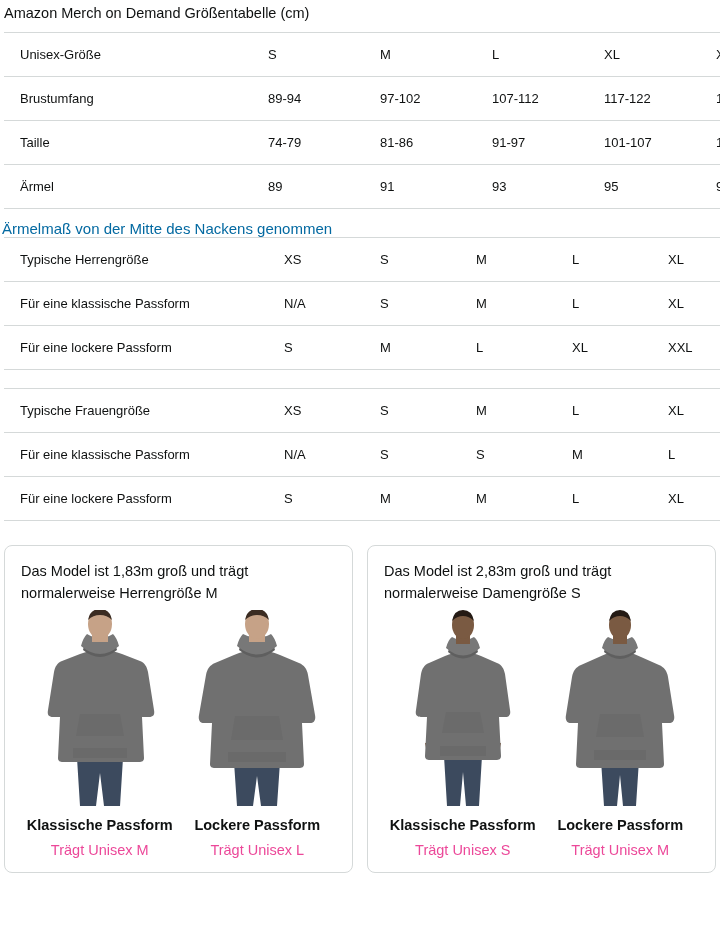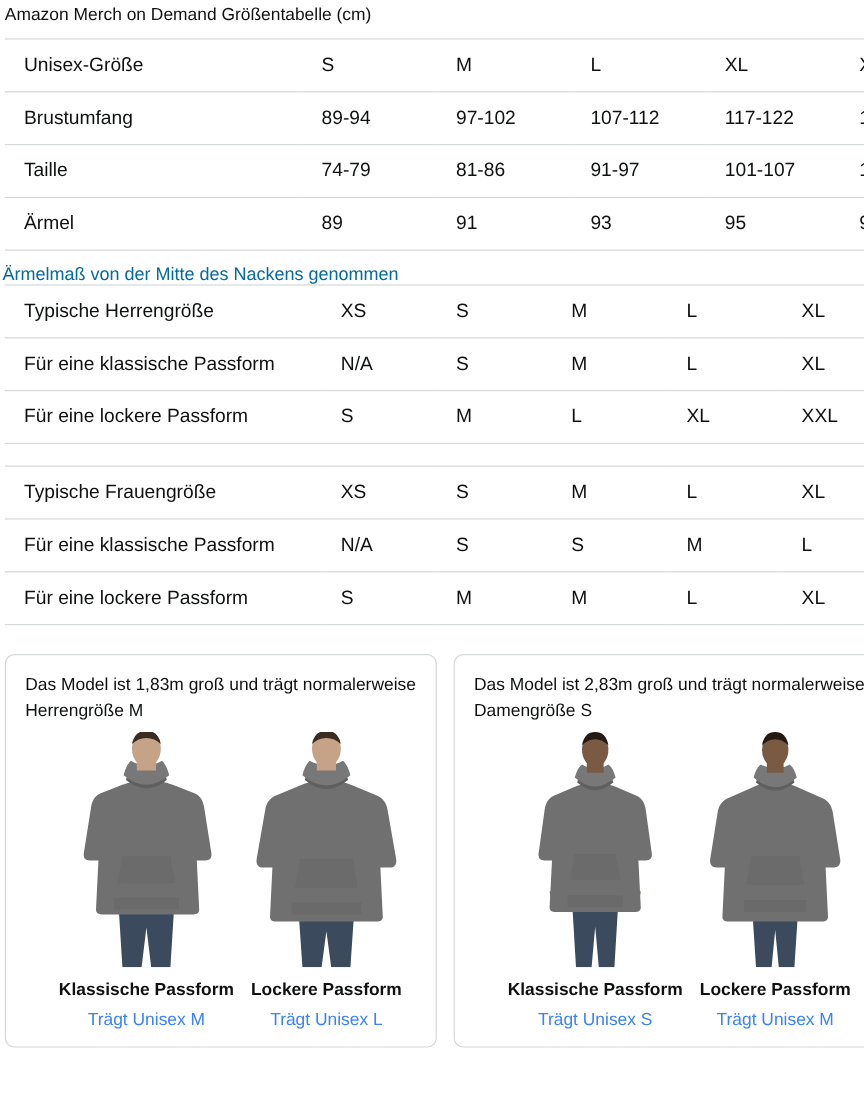--- a/index.html
+++ b/index.html
@@ -28,21 +28,21 @@
     padding: 4px 0 10px 4px;
     line-height: 18px;
   }
   table.size-table {
     width: 712px;
     margin: 0 0 0 4px;
     border-collapse: collapse;
     table-layout: fixed;
   }
   table.size-table td {
-    font-size: 16px;
+    font-size: 13px;
     color: #0f1111;
     padding: 12px 0 12px 16px;
     border-top: 1px solid #d5d9d9;
     border-bottom: 1px solid #d5d9d9;
     line-height: 19px;
     white-space: nowrap;
     vertical-align: middle;
   }
   table.size-table tr td:first-child {
     font-weight: normal;
@@ -81,21 +81,20 @@
   }
   .card-caption {
     font-size: 14.5px;
     line-height: 22px;
     color: #0f1111;
     min-height: 44px;
   }
   .figures {
     display: flex;
     margin-top: 6px;
-    margin-left: 26px;
   }
   .figure {
     width: 50%;
     display: flex;
     flex-direction: column;
     align-items: center;
   }
   .figure-img {
     width: 150px;
     height: 196px;
@@ -104,21 +103,21 @@
   .fig-label {
     font-size: 14.5px;
     font-weight: bold;
     color: #0f1111;
     margin-top: 10px;
     text-align: center;
     line-height: 19px;
   }
   .fig-sub {
     font-size: 14.5px;
-    color: #3b82f6;
+    color: #ec4899;
     margin-top: 6px;
     text-align: left;
     line-height: 19px;
   }
   svg { display: block; }
 </style>
 </head>
 <body>
 
 <div class="page">

